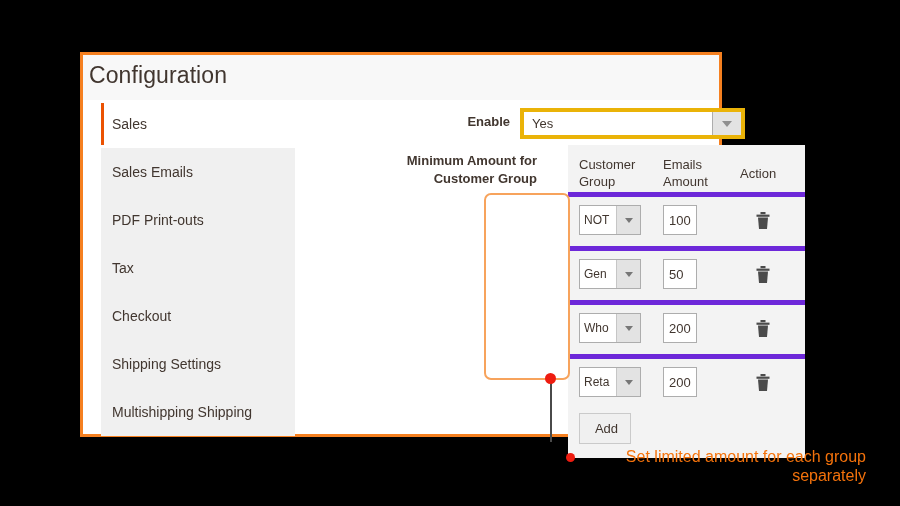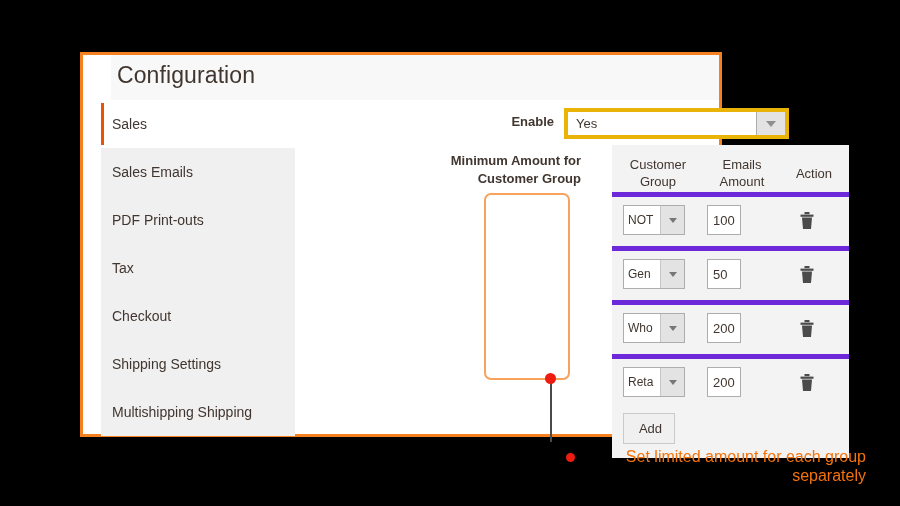--- a/index.html
+++ b/index.html
@@ -31,21 +31,20 @@
 
   
   .title-bar {
     position: absolute;
     left: 0;
     top: 0;
     right: 0;
     height: 45px;
     background: #f8f8f8;
     box-sizing: border-box;
-    margin-left: 28px;
   }
   .page-title {
     position: absolute;
     left: 6px;
     top: 7px;
     font-size: 23px;
     font-weight: normal;
     color: #41362f;
     letter-spacing: 0.1px;
     white-space: nowrap;
@@ -95,21 +94,20 @@
     background: #eb5202;
   }
 
   
   .content {
     position: absolute;
     left: 212px;
     top: 0;
     right: 0;
     bottom: 0;
-    margin-left: 44px;
   }
 
   
   .enable-row {
     position: absolute;
     left: 0;
     top: 8px;
     height: 30px;
   }
   .enable-label {
@@ -179,21 +177,20 @@
     position: absolute;
     left: 273px;
     top: 45px;
     width: 237px;
     background: #f3f3f3;
     padding-bottom: 8px;
   }
   .table-head {
     position: relative;
     height: 47px;
-    text-align: center;
   }
   .th {
     position: absolute;
     top: 11px;
     font-size: 13px;
     color: #41362f;
     line-height: 17px;
     font-weight: normal;
   }
   .th-group  { left: 11px; width: 70px; }

